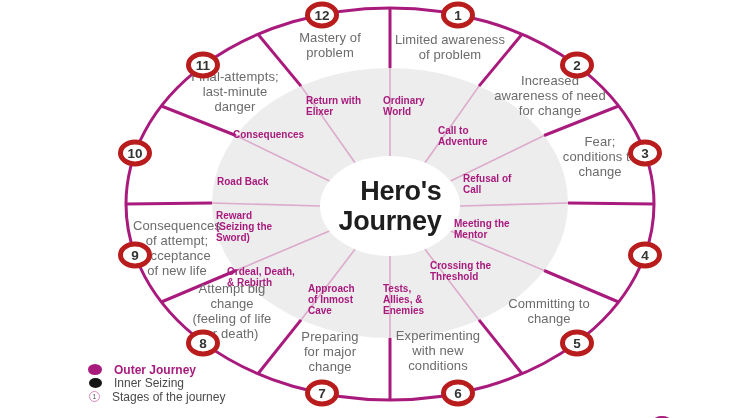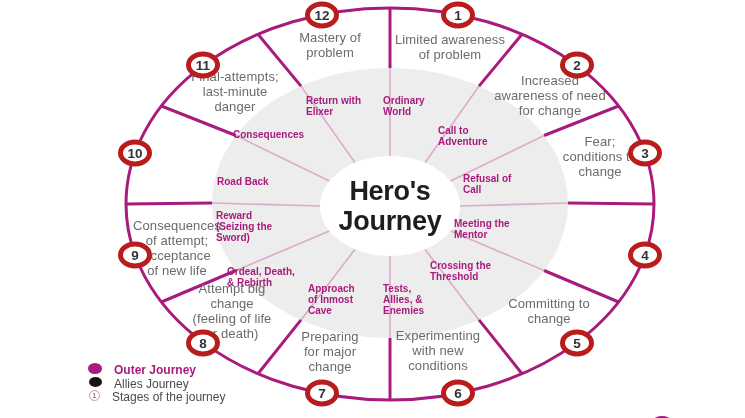--- a/index.html
+++ b/index.html
@@ -19,25 +19,25 @@
     white-space:pre-line;
   }
   .badge{
     position:absolute;transform:translate(-50%,-50%);
     width:34px;height:27px;background:#fff;border:5px solid #b91c1c;border-radius:50%;
     display:flex;align-items:center;justify-content:center;
     color:#333;font-size:13.5px;font-weight:600;box-sizing:border-box;
   }
   .title{
     position:absolute;left:390px;top:207px;transform:translate(-50%,-50%);
-    text-align:center;color:#1e1e1e;font-size:27px;font-weight:bold;line-height:1.1;
+    text-align:right;color:#1e1e1e;font-size:27px;font-weight:bold;line-height:1.1;
     white-space:pre-line;letter-spacing:-.3px;
   }
   .legend{position:absolute;left:88px;top:363px;}
-  .legend-row{display:flex;align-items:flex-start;height:13.5px;margin-bottom:0;}
+  .legend-row{display:flex;align-items:center;height:13.5px;margin-bottom:0;}
   .legend-dot-outer{width:14px;height:11px;border-radius:50%;background:#a81b7d;margin-right:12px;}
   .legend-dot-inner{width:13px;height:10px;border-radius:50%;background:#141414;margin-left:1px;margin-right:12px;}
   .legend-stage-circle{
     width:11px;height:11px;border-radius:50%;border:1px solid #d98cc0;box-sizing:border-box;
     display:flex;align-items:center;justify-content:center;
     color:#555;font-size:7px;margin-left:1px;margin-right:12px;
   }
   .legend-label-outer{color:#a81b7d;font-size:12px;font-weight:700;}
   .legend-label{color:#4a4a4a;font-size:12px;}
 </style>
@@ -159,21 +159,21 @@
   <div class="badge" style="left:203px;top:65px">11</div>
   <div class="badge" style="left:322px;top:15px">12</div>
 
   <div class="legend">
     <div class="legend-row">
       <span class="legend-dot-outer"></span>
       <span class="legend-label-outer">Outer Journey</span>
     </div>
     <div class="legend-row">
       <span class="legend-dot-inner"></span>
-      <span class="legend-label">Allies Journey</span>
+      <span class="legend-label">Inner Seizing</span>
     </div>
     <div class="legend-row">
       <span class="legend-stage-circle">1</span>
       <span class="legend-label">Stages of the journey</span>
     </div>
   </div>
 
 </div>
 
 </body></html>

